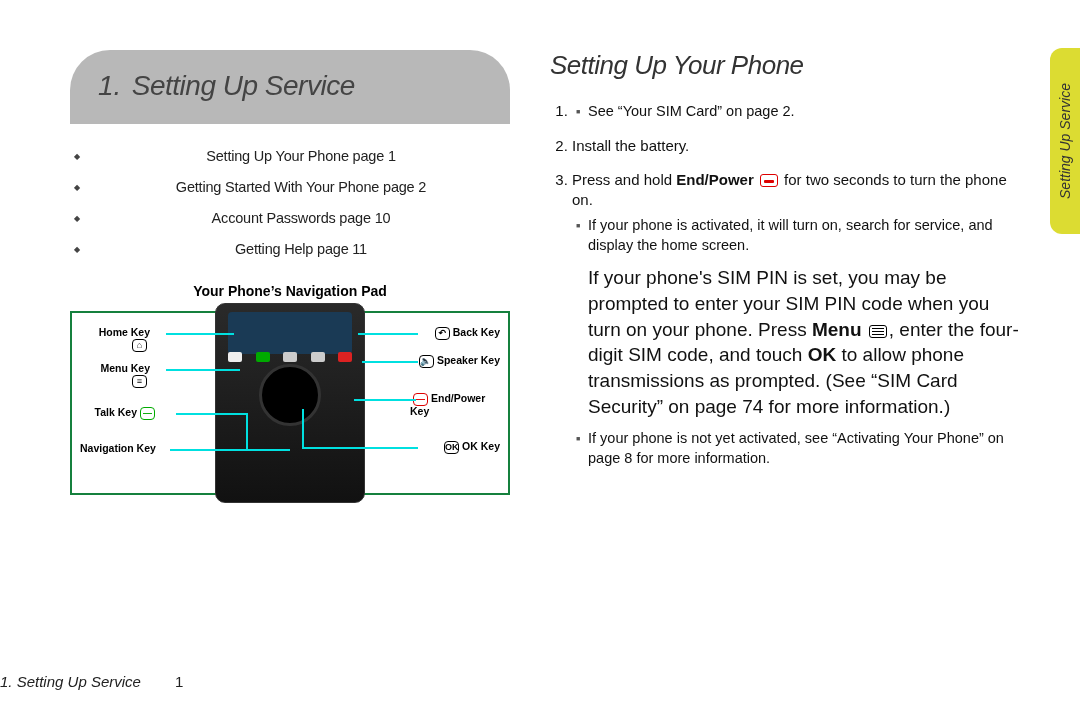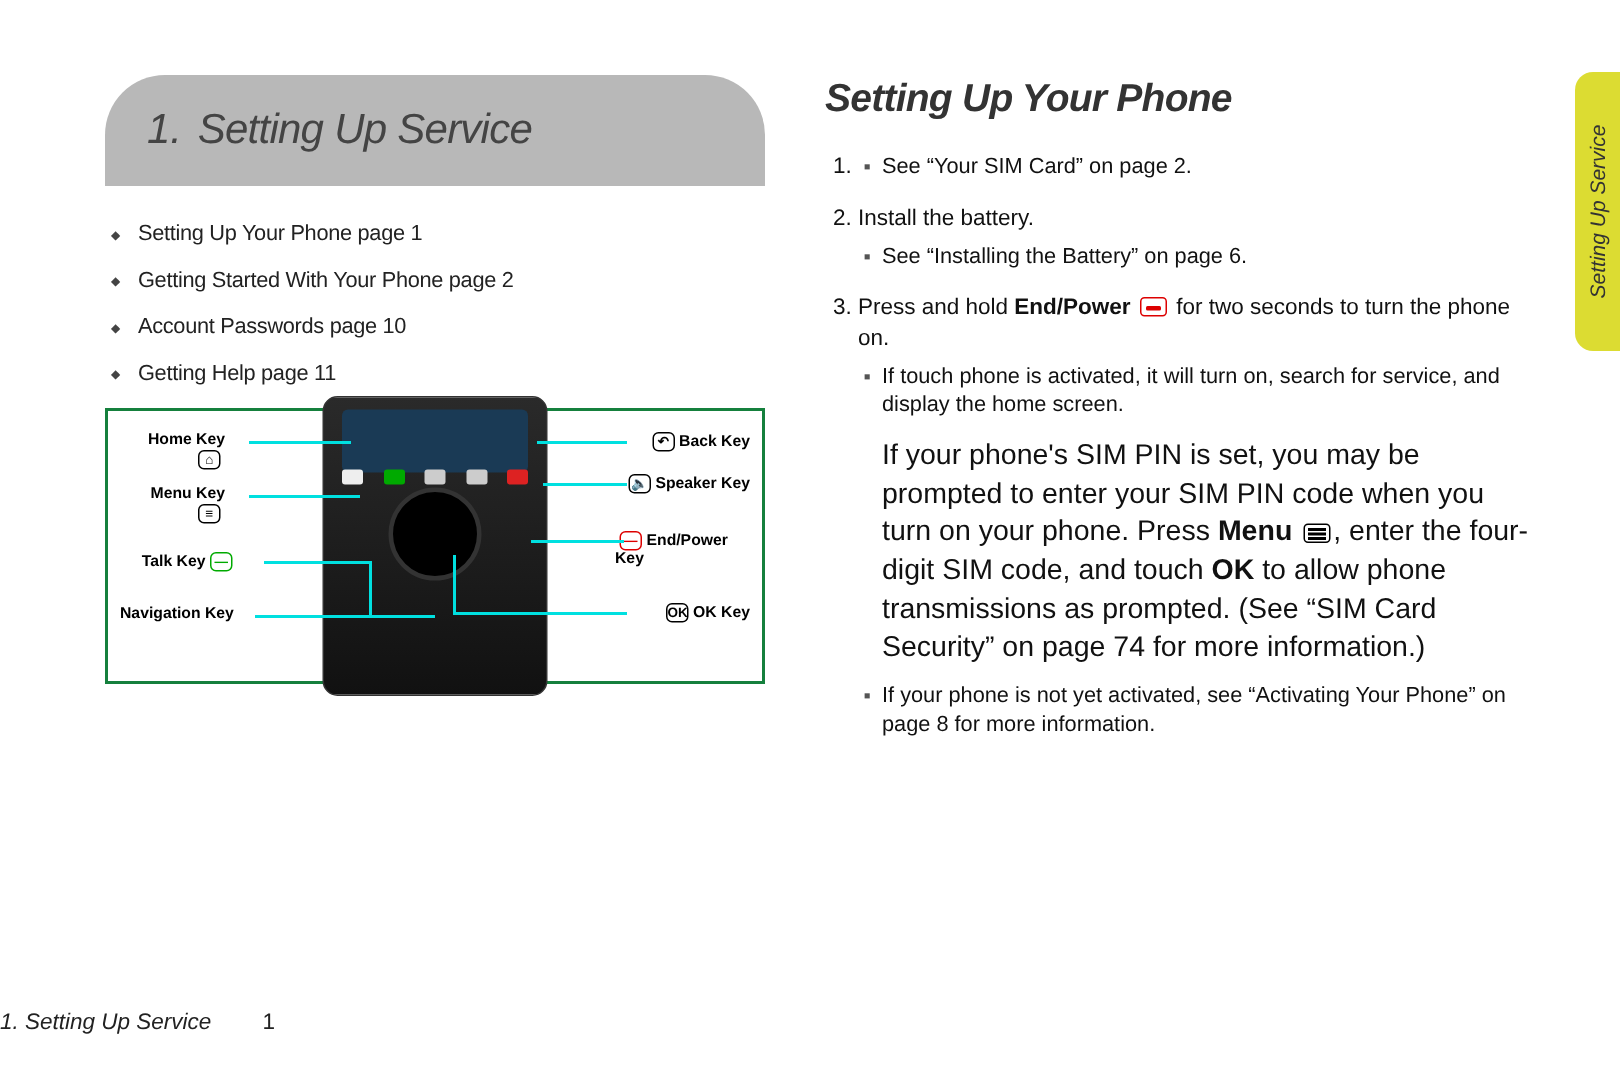--- a/index.html
+++ b/index.html
@@ -34,21 +34,21 @@
     color: #444;
     margin-right: 6px;
   }
   .chapter-head .title {
     font-size: 28px;
     font-style: italic;
     color: #444;
     letter-spacing: -0.5px;
   }
 
-  ul.toc { list-style: none; padding-left: 22px; }
+  ul.toc { list-style: none; padding-left: 22px; text-align: center; }
   ul.toc li {
     font-size: 14.5px;
     color: #222;
     margin-bottom: 15px;
     position: relative;
     letter-spacing: -0.2px;
   }
   ul.toc li::before {
     content: "◆";
     font-size: 8px;
@@ -119,21 +119,20 @@
   .line { position:absolute; background:#00e0e0; height:1.5px; }
   .lineV { position:absolute; background:#00e0e0; width:1.5px; }
 
   
   .section-title {
     font-size: 26px;
     font-style: italic;
     color: #333;
     margin-bottom: 20px;
     letter-spacing: -0.5px;
-    font-weight: bold;
   }
   ol.steps { list-style: decimal; padding-left: 22px; }
   ol.steps > li {
     font-size: 15px;
     color: #111;
     margin-bottom: 14px;
     line-height: 1.35;
   }
   ul.sub { list-style: none; padding-left: 4px; margin-top: 6px; }
   ul.sub li {
@@ -201,20 +200,21 @@
       <span class="title">Setting Up Service</span>
     </div>
 
     <ul class="toc">
       <li>Setting Up Your Phone page 1</li>
       <li>Getting Started With Your Phone page 2</li>
       <li>Account Passwords page 10</li>
       <li>Getting Help page 11</li>
     </ul>
 
+    <div class="nav-pad-title">Your Phone’s Navigation Pad</div>
 
     <div class="diagram">
       <div class="phone">
         <div class="row">
           <span class="home"></span>
           <span></span>
           <span class="back"></span>
           <span class="spk"></span>
           <span class="end"></span>
         </div>
@@ -261,29 +261,26 @@
   <div class="right-col">
     <div class="section-title">Setting Up Your Phone</div>
     <ol class="steps">
       <li>
         <ul class="sub">
           <li>See “Your SIM Card” on page 2.</li>
         </ul>
       </li>
       <li>
         <span>Install the battery.</span>
-        <ul class="sub">
-          <li>See “Installing the Battery” on page 6.</li>
-        </ul>
       </li>
       <li>
         <span>Press and hold </span><b>End/Power</b>
         <span class="inline-icon"></span><span> for two seconds to turn the phone on.</span>
         <ul class="sub">
-          <li>If touch phone is activated, it will turn on, search for service, and display the home screen.</li>
+          <li>If your phone is activated, it will turn on, search for service, and display the home screen.</li>
           <div class="plain">
             <span>If your phone's SIM PIN is set, you may be prompted to enter your SIM PIN code when you turn on your phone. Press </span><b>Menu</b>
             <span class="inline-icon menu"></span><span>, enter the four-digit SIM code, and touch </span><b>OK</b><span> to allow phone transmissions as prompted. (See “SIM Card Security” on page 74 for more information.)</span>
           </div>
           <li>If your phone is not yet activated, see “Activating Your Phone” on page 8 for more information.</li>
         </ul>
       </li>
     </ol>
   </div>
 </div>

